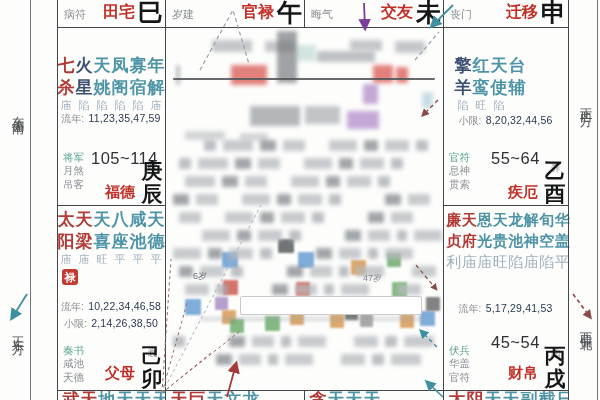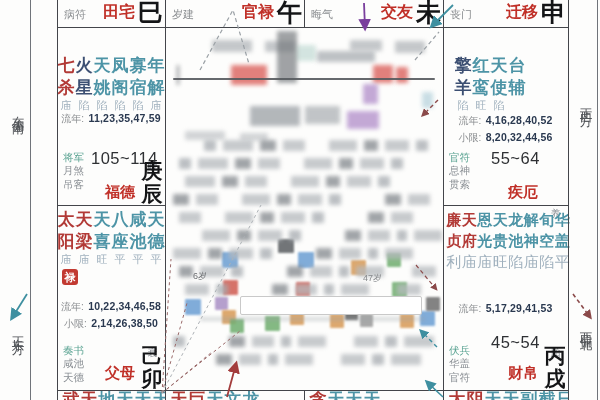--- a/index.html
+++ b/index.html
@@ -20,21 +20,21 @@
   .cell-bot span{font-size:17px;font-weight:700;width:18px;line-height:20px;text-align:center;flex:0 0 auto;}
   
   .stars{position:absolute;display:flex;}
   .star-col{width:18px;display:flex;flex-direction:column;align-items:center;}
   .star-col span{font-size:17px;font-weight:600;line-height:22px;}
   .star-col .bright{font-size:11px;font-weight:400;color:#9fb0bd;line-height:13px;height:13px;}
   .cols8 .star-col{width:15.5px;}
   .cols8 .star-col span{font-size:15px;line-height:21px;}
   .nums{position:absolute;width:100%;text-align:center;line-height:15px;white-space:nowrap;}
   .nl{font-size:10px;color:#8a8d90;}
-  .nv{font-size:10.5px;font-weight:700;color:#2a3950;letter-spacing:.2px;}
+  .nv{font-size:10.5px;font-weight:400;color:#2a3950;letter-spacing:.2px;}
   .minors{position:absolute;left:6px;font-size:10.5px;line-height:13.5px;}
   .m1{color:#5aa392;} .m2{color:#8a8f94;}
   .agerange{position:absolute;font-size:16.5px;color:#2e3033;letter-spacing:.5px;}
   .palname{position:absolute;right:30px;font-size:15px;font-weight:700;}
   .rightcol{position:absolute;right:1px;bottom:0;top:0;width:24px;display:flex;flex-direction:column;
             align-items:center;justify-content:flex-end;}
   .stage-txt{writing-mode:vertical-rl;font-size:10px;color:#84898f;letter-spacing:2px;margin-bottom:3px;}
   .branch{font-size:21px;font-weight:700;color:#141517;width:22px;word-break:break-all;
           text-align:center;line-height:23px;}
   .hua{position:absolute;left:5px;width:16px;height:16px;border-radius:3px;color:#fff;
@@ -207,32 +207,32 @@
           <span style="color: rgb(77, 148, 166);">使</span>
           <span class="bright">陷</span>
         </div>
         <div class="star-col">
           <span style="color: rgb(77, 148, 166);">台</span>
           <span style="color: rgb(77, 148, 166);">辅</span>
           <span class="bright"></span>
         </div>
       </div>
     <div class="nums" style="top:84px">
-      <div><span class="nl">流年:</span> <span class="nv">4,16,28,40,52</span></div>
       <div><span class="nl">小限:</span> <span class="nv">8,20,32,44,56</span></div>
     </div>
     <div class="minors" style="bottom:14px">
       <div class="m1">官符</div>
       <div class="m2">息神</div>
       <div class="m2">贯索</div>
     </div>
     <div class="agerange" style="left:48px;top:122px">55~64</div>
     <div class="palname pn" style="bottom: 3px; color: rgb(192, 48, 40);">疾厄</div>
     <div class="rightcol">
       <div class="stage-txt">养</div>
+      <div class="branch">乙酉</div>
     </div>
   </div>
 
   <div class="cell" style="left:443px;top:205px;width:125px;height:185px">
     <div class="stars cols8" style="left:3px;top:4px">
         <div class="star-col">
           <span style="color: rgb(178, 58, 54);">廉</span>
           <span style="color: rgb(178, 58, 54);">贞</span>
           <span class="bright">利</span>
         </div>

